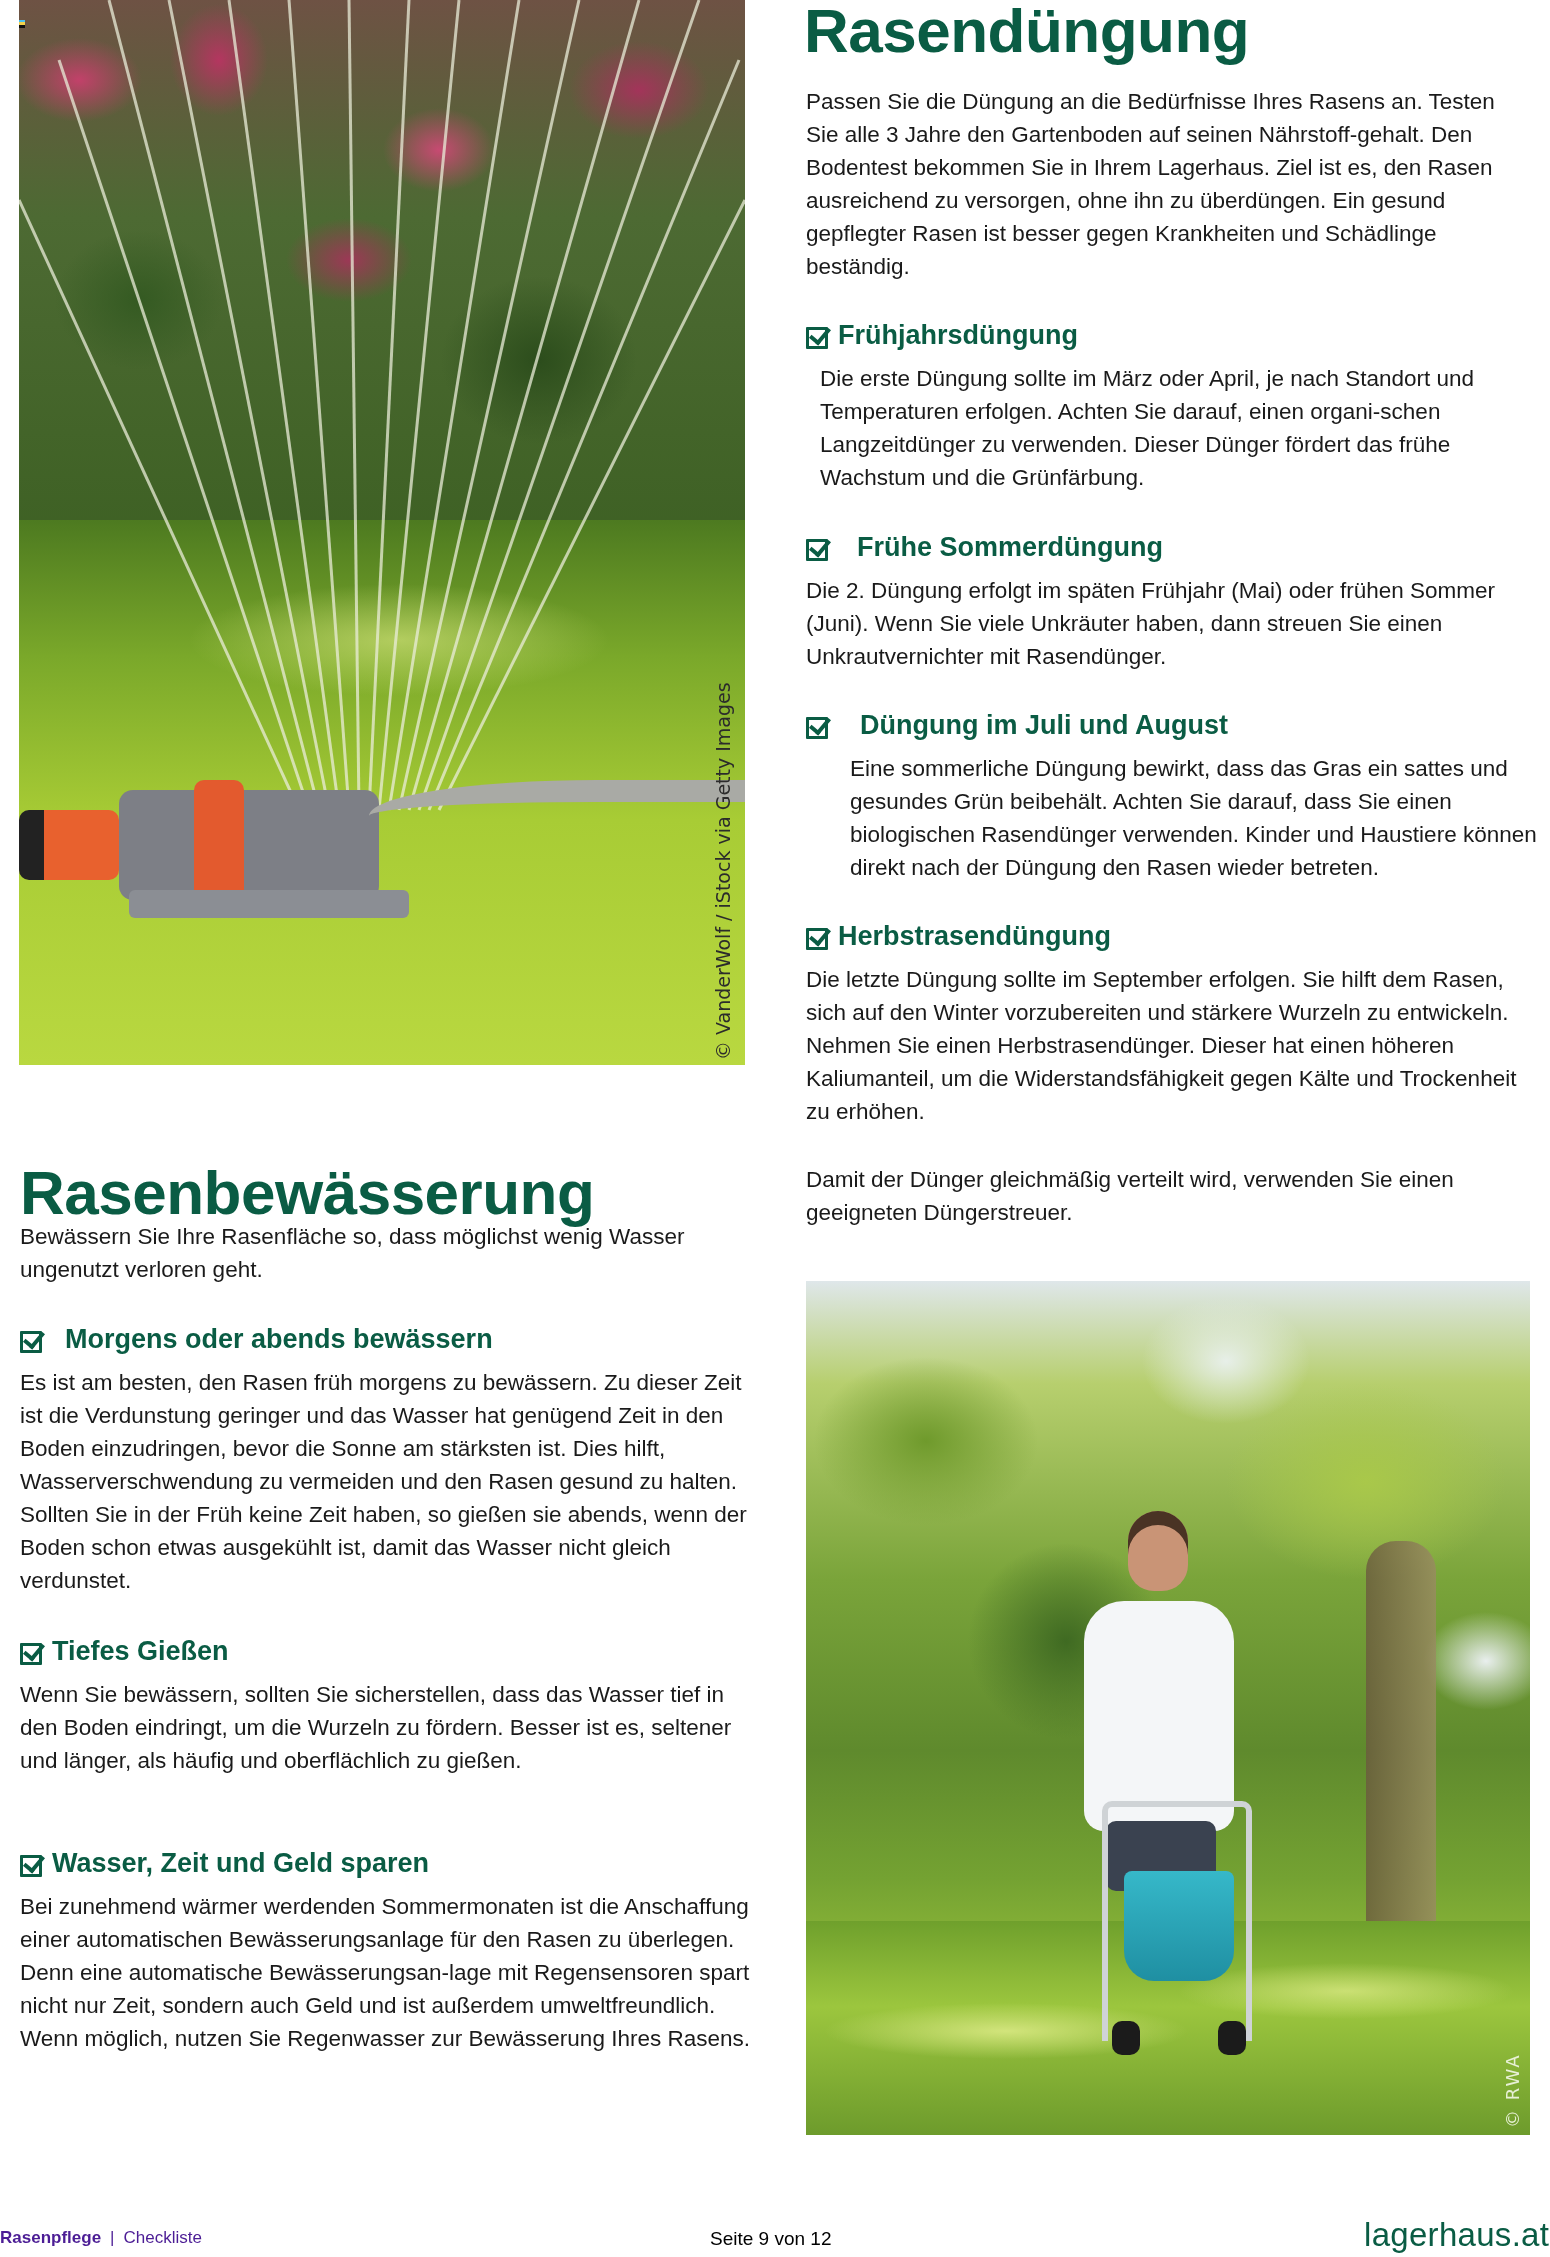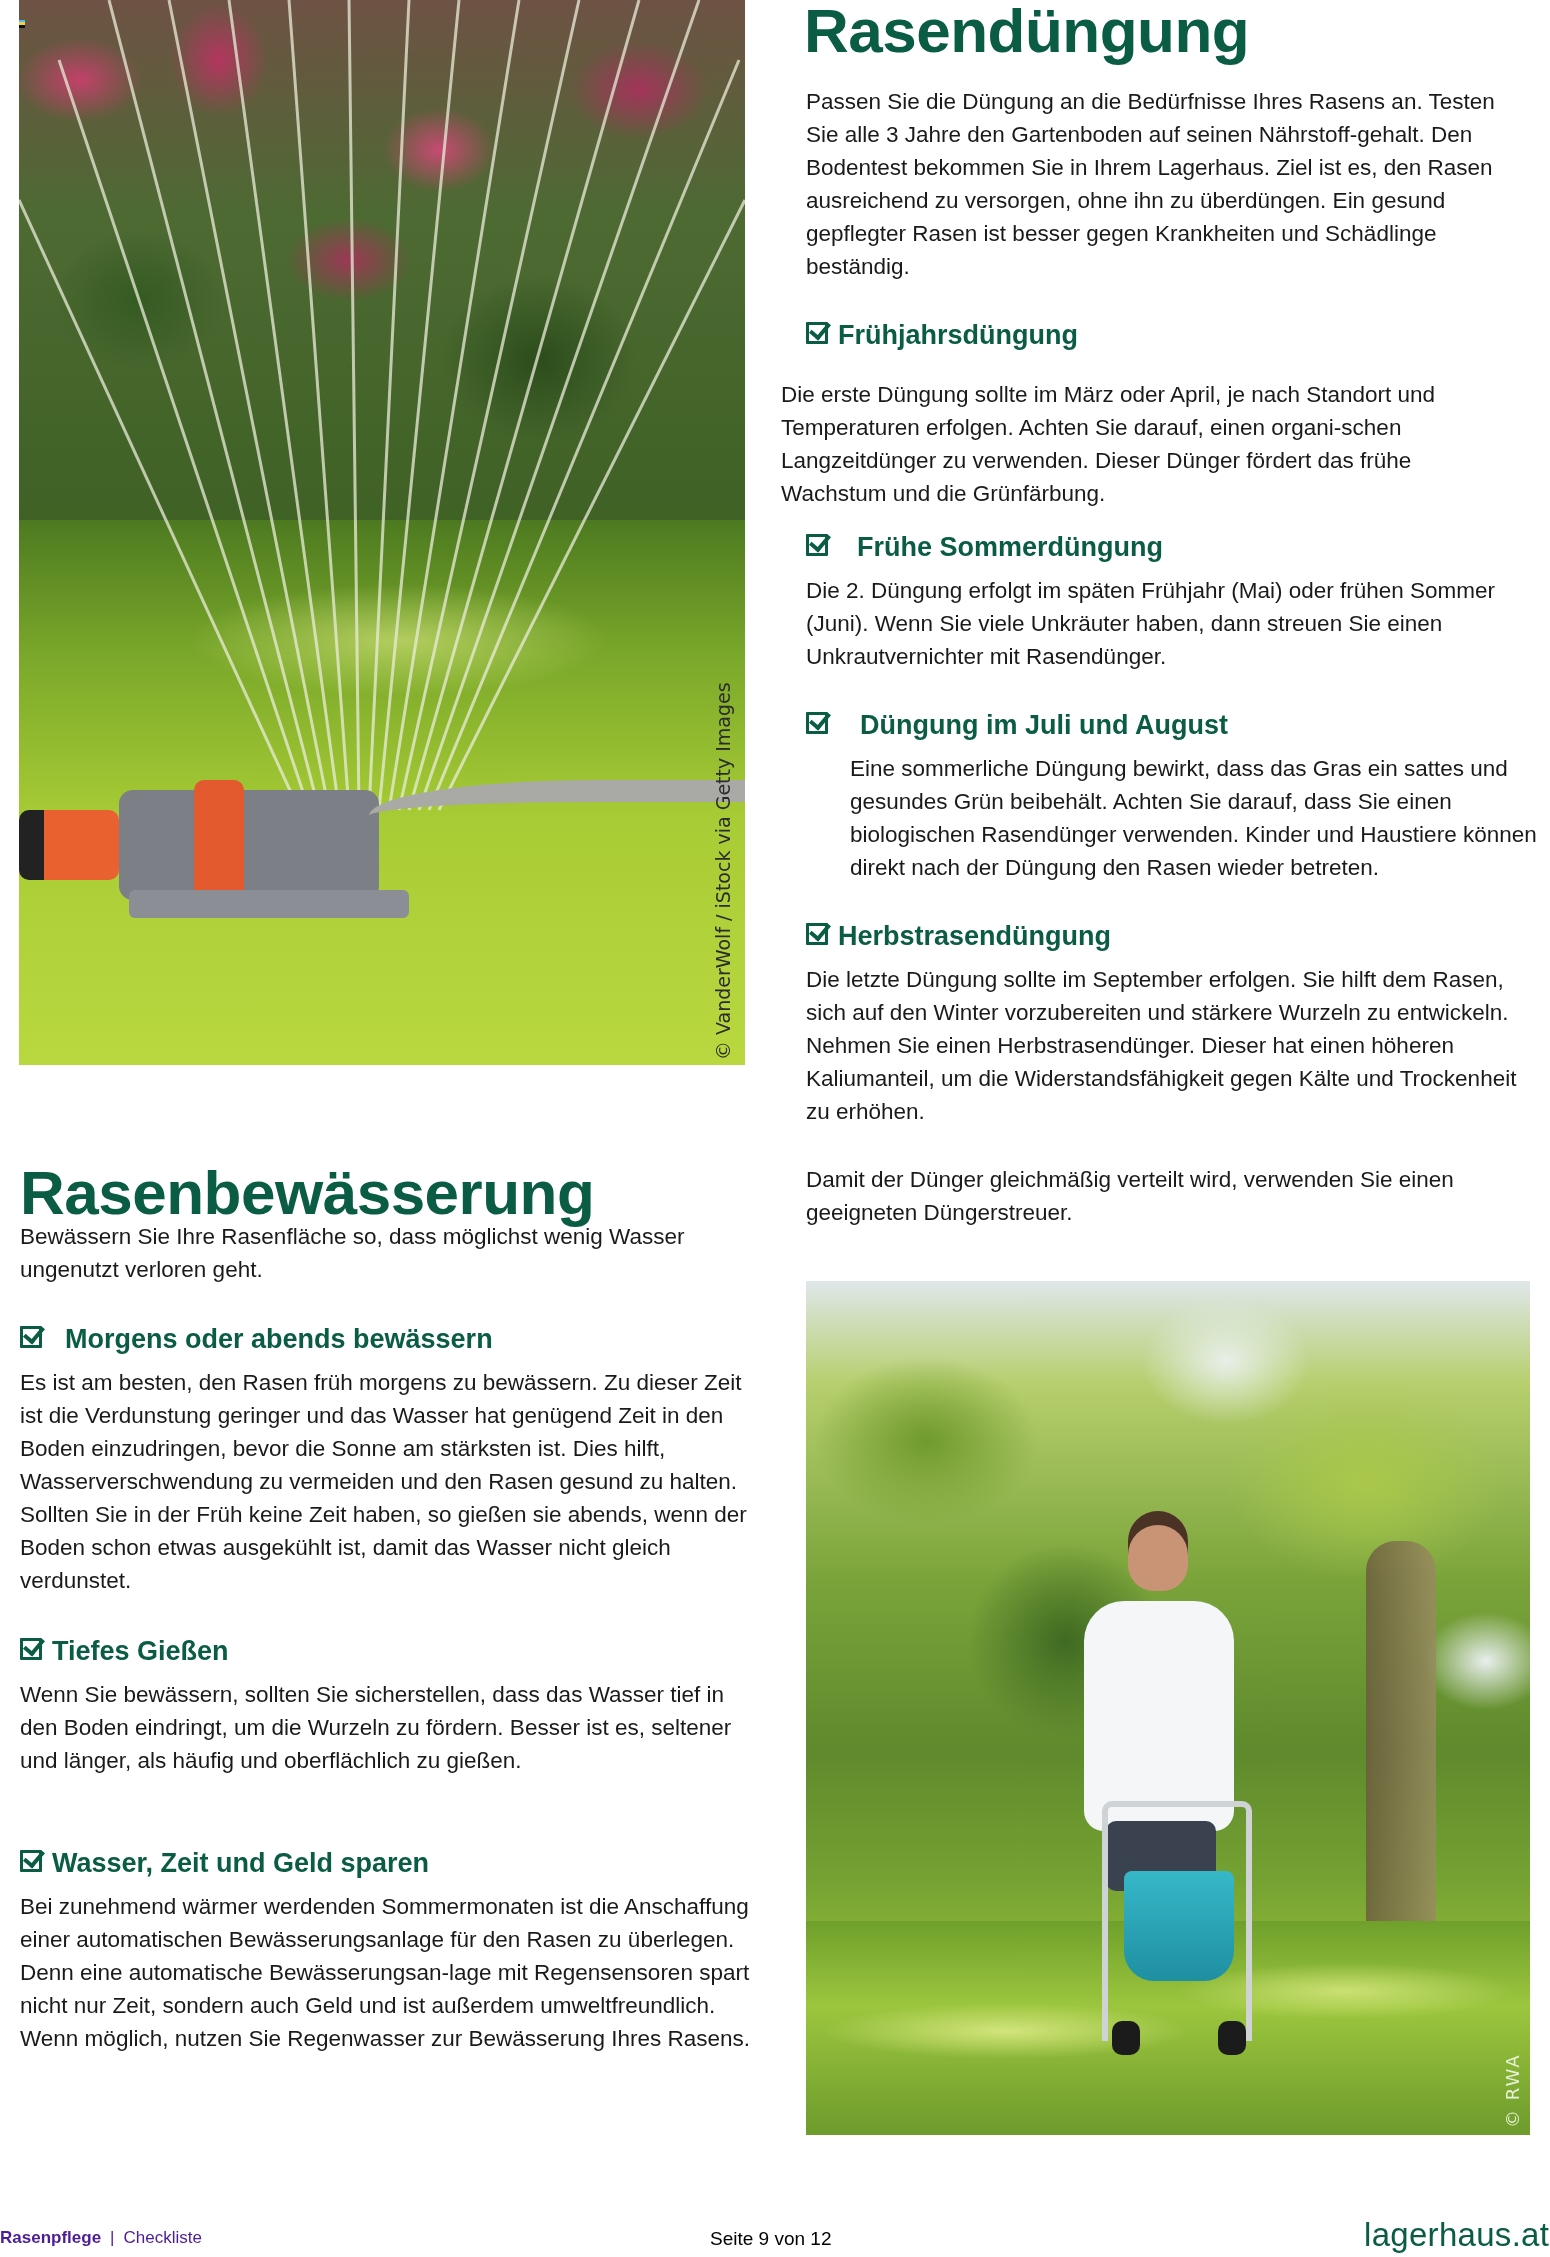--- a/index.html
+++ b/index.html
@@ -109,21 +109,21 @@
   .credit-right {
     position: absolute; left: 1502px; top: 2128px; transform-origin: left top; transform: rotate(-90deg);
     font-size: 18px; color: #e8f0d6; white-space: nowrap; letter-spacing: 2px; font-family: "DejaVu Sans", sans-serif;
   }
 
   
   .h1 { position: absolute; font-weight: 700; font-size: 62px; color: #0a5c44; letter-spacing: -0.5px; line-height: 1; }
   .para { position: absolute; font-size: 22.5px; line-height: 33px; color: #1a1a1a; }
   .sub {
     position: absolute; font-weight: 700; font-size: 27px; color: #0a5c44; line-height: 1;
-    display: flex; align-items: flex-start; gap: 10px;
+    display: flex; align-items: flex-end; gap: 10px;
   }
   .check {
     width: 22px; height: 22px; border: 3px solid #0a5c44; position: relative; flex: none; border-radius: 1px;
   }
   .check::after {
     content: ""; position: absolute; left: 5px; top: -6px; width: 8px; height: 16px;
     border-right: 4px solid #0a5c44; border-bottom: 4px solid #0a5c44; transform: rotate(40deg);
   }
 
   
@@ -167,21 +167,21 @@
 <div class="cmyk-mark"></div>
 <div class="credit-left">© VanderWolf / iStock via Getty Images</div>
 
 <h1 class="h1" style="left:804px; top:0px;">Rasendüngung</h1>
 <p class="para" style="left:806px; top:85px; width:720px;">Passen Sie die Düngung an die Bedürfnisse Ihres Rasens an. Testen Sie alle 3 Jahre den Gartenboden auf seinen Nährstoff-gehalt. Den Bodentest bekommen Sie in Ihrem Lagerhaus. Ziel ist es, den Rasen ausreichend zu versorgen, ohne ihn zu überdüngen. Ein gesund gepflegter Rasen ist besser gegen Krankheiten und Schädlinge beständig.</p>
 
 <div class="sub" style="left:806px; top:322px;">
   <span class="check"></span>
   <span>Frühjahrsdüngung</span>
 </div>
-<p class="para" style="left:781px; top:362px; width:730px;margin-top:16px;">Die erste Düngung sollte im März oder April, je nach Standort und Temperaturen erfolgen. Achten Sie darauf, einen organi-schen Langzeitdünger zu verwenden. Dieser Dünger fördert das frühe Wachstum und die Grünfärbung.</p>
+<p class="para" style="left:820px; top:362px; width:730px;">Die erste Düngung sollte im März oder April, je nach Standort und Temperaturen erfolgen. Achten Sie darauf, einen organi-schen Langzeitdünger zu verwenden. Dieser Dünger fördert das frühe Wachstum und die Grünfärbung.</p>
 
 <div class="sub" style="left:806px; top:534px;gap:29px;">
   <span class="check"></span>
   <span>Frühe Sommerdüngung</span>
 </div>
 <p class="para" style="left:806px; top:574px; width:720px;">Die 2. Düngung erfolgt im späten Frühjahr (Mai) oder frühen Sommer (Juni). Wenn Sie viele Unkräuter haben, dann streuen Sie einen Unkrautvernichter mit Rasendünger.</p>
 
 <div class="sub" style="left:806px; top:712px;gap:32px;">
   <span class="check"></span>
   <span>Düngung im Juli und August</span>

